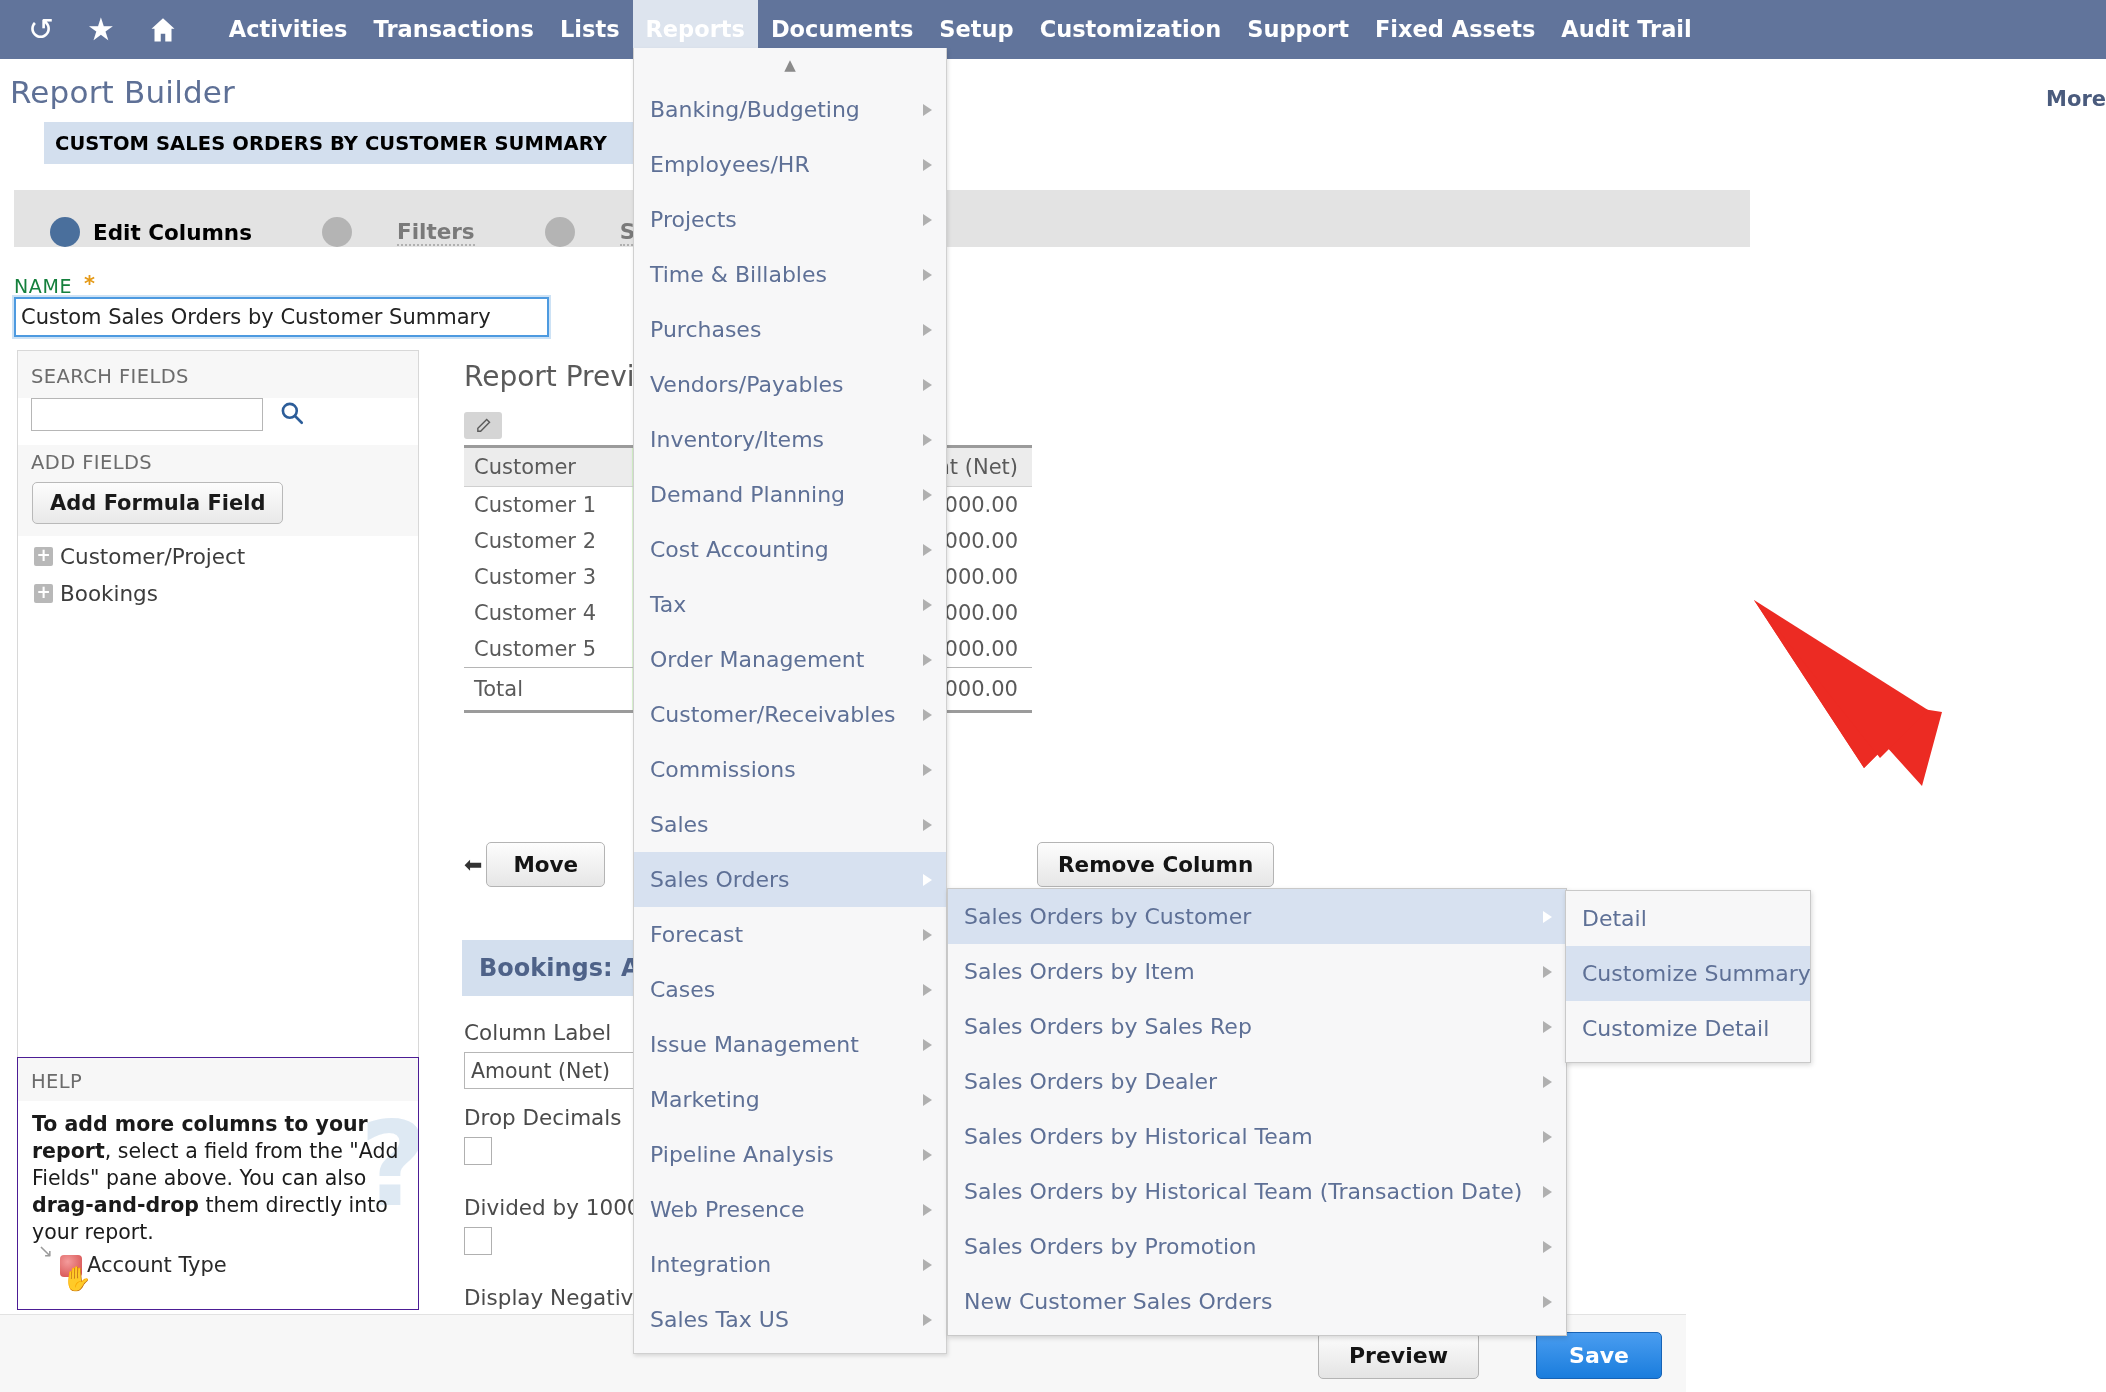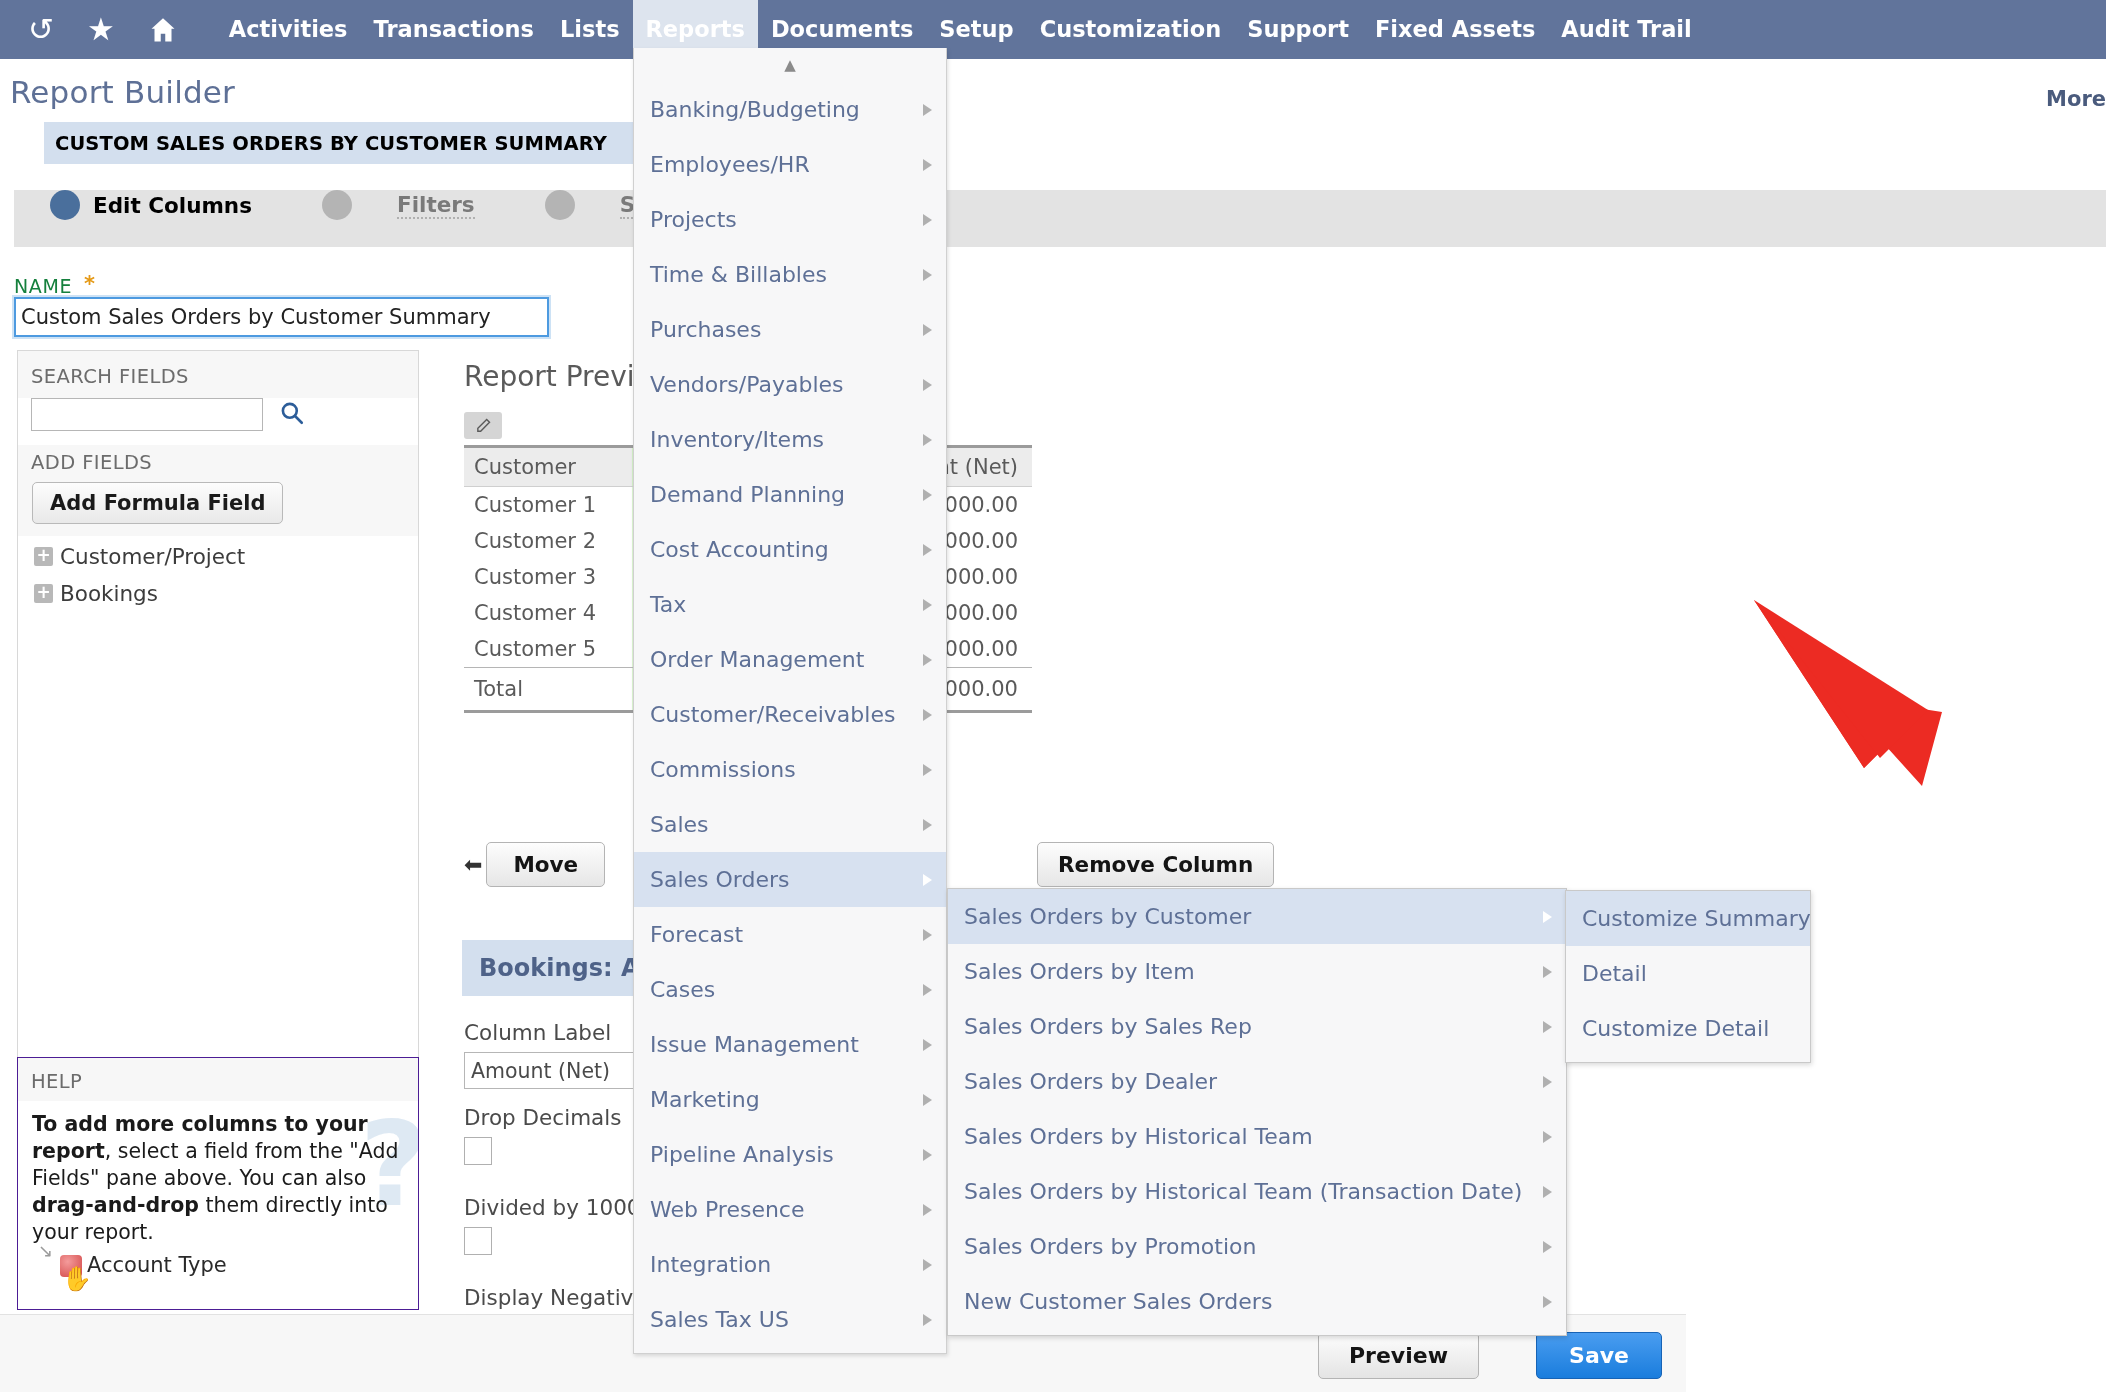--- a/index.html
+++ b/index.html
@@ -70,23 +70,23 @@
     padding-left: 11px;
   }
   .subtitle-bar span {
     font-size: 19.5px; font-weight: bold; color: #000000;
     letter-spacing: 0.1px; white-space: nowrap;
   }
 
   
   .stepper {
     position: absolute; left: 14px; top: 190px;
-    width: 2092px; height: 57px;
+    width: 1736px; height: 57px;
     background: #e3e3e3;
-    display: flex; align-items: flex-start;
+    display: flex; align-items: flex-end;
     padding-left: 36px;
   }
   .step { display: flex; align-items: center; margin-right: 70px; }
   .step-dot {
     width: 30px; height: 30px; border-radius: 50%;
     background: #b4b4b4; margin-right: 13px; flex: none;
   }
   .step-dot.active { background: #4a6f9c; }
   .step-label {
     font-size: 21.5px; font-weight: bold; color: #b0b0b0;
@@ -709,25 +709,25 @@
         <span>Sales Orders by Promotion</span>
         <span class="caret"></span>
       </div>
     <div class="menu-item">
         <span>New Customer Sales Orders</span>
         <span class="caret"></span>
       </div>
   </div>
 
   <div class="menu3">
+    <div class="menu-item">
+        <span>Detail</span>
+      </div>
     <div class="menu-item highlight">
         <span>Customize Summary</span>
-      </div>
-    <div class="menu-item">
-        <span>Detail</span>
       </div>
     <div class="menu-item">
         <span>Customize Detail</span>
       </div>
   </div>
 
   <div class="red-arrow">
     <svg width="300" height="300" viewBox="0 0 300 300">
       <g transform="translate(300,0) scale(-1,1)">
         <path d="M292 16 L176 160 L148 132 L120 196 L124 252 L176 230 L204 188 L176 160" fill="none" stroke="none"></path>

